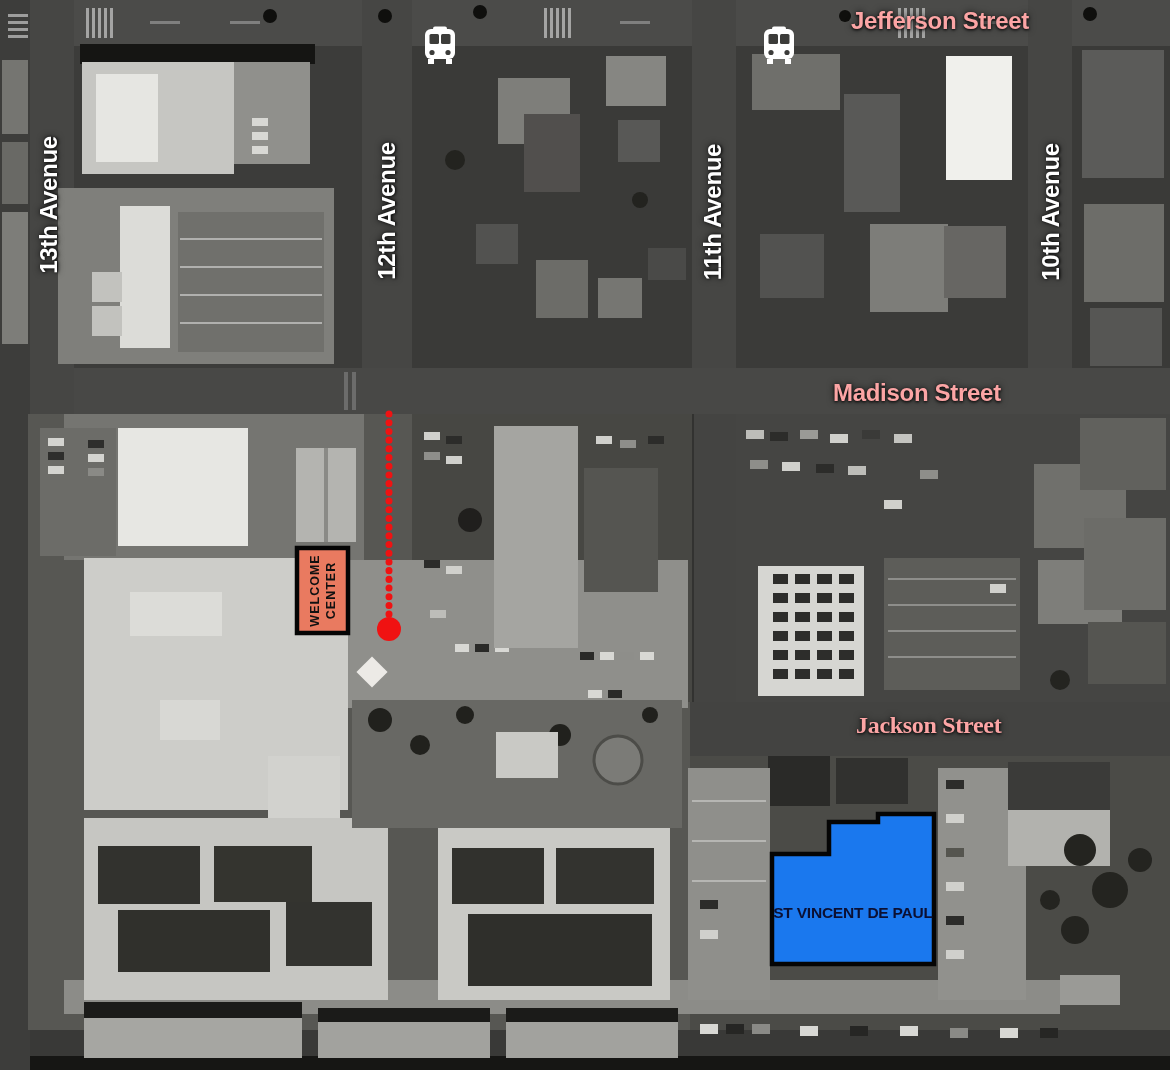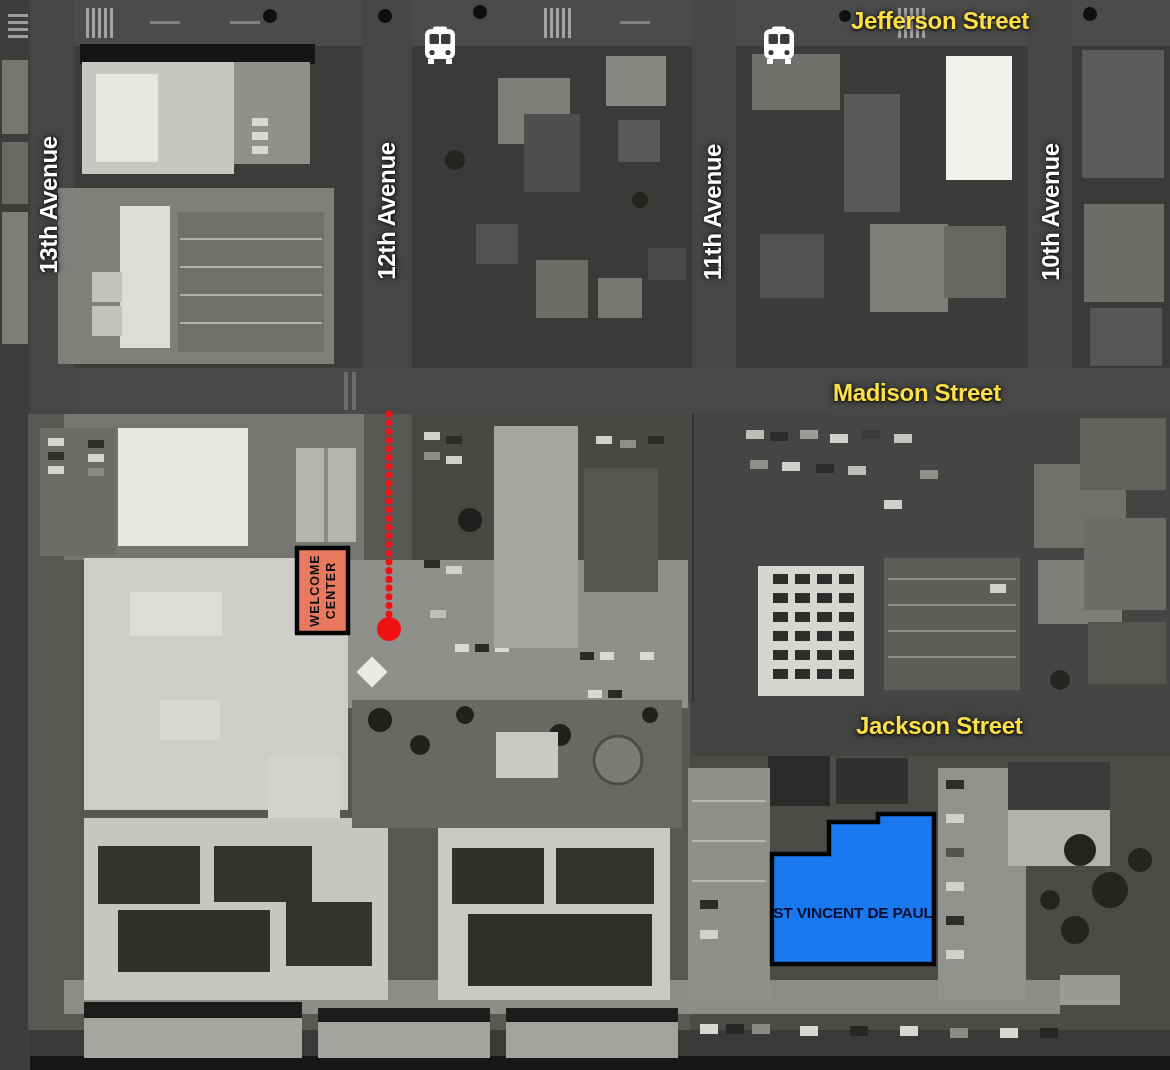--- a/index.html
+++ b/index.html
@@ -1,24 +1,24 @@
 <!DOCTYPE html>
 <html><head>
 <meta charset="utf-8">
 <style>
   html,body{margin:0;padding:0;background:#202020;}
   .stage{position:relative;width:1170px;height:1070px;overflow:hidden;
          background:#323230;font-family:"Liberation Sans",sans-serif;}
   .stage svg{position:absolute;left:0;top:0;}
-  .street-label{position:absolute;color:#fde047;font-weight:bold;font-size:24px;
+  .street-label{position:absolute;color:#fca5a5;font-weight:bold;font-size:24px;
     letter-spacing:-0.3px;white-space:nowrap;
     text-shadow:0 1px 3px rgba(0,0,0,.95),0 0 7px rgba(0,0,0,.75);}
   .lbl-jefferson{left:851px;top:7px;}
   .lbl-madison{left:833px;top:379px;}
-  .lbl-jackson{left:856px;top:712px;}
+  .lbl-jackson{left:856px;top:712px;font-family:Liberation Serif, serif;}
   .ave-label{position:absolute;color:#fff;font-weight:bold;font-size:24px;
     letter-spacing:-0.3px;white-space:nowrap;
     transform:translate(-50%,-50%) rotate(-90deg);
     text-shadow:0 1px 3px rgba(0,0,0,.95),0 0 7px rgba(0,0,0,.75);}
   .ave-13{left:49px;top:205px;}
   .ave-12{left:387px;top:211px;}
   .ave-11{left:713px;top:212px;}
   .ave-10{left:1051px;top:212px;}
   .bus{position:absolute;width:48px;height:48px;}
   .bus-1{left:416px;top:21px;}

